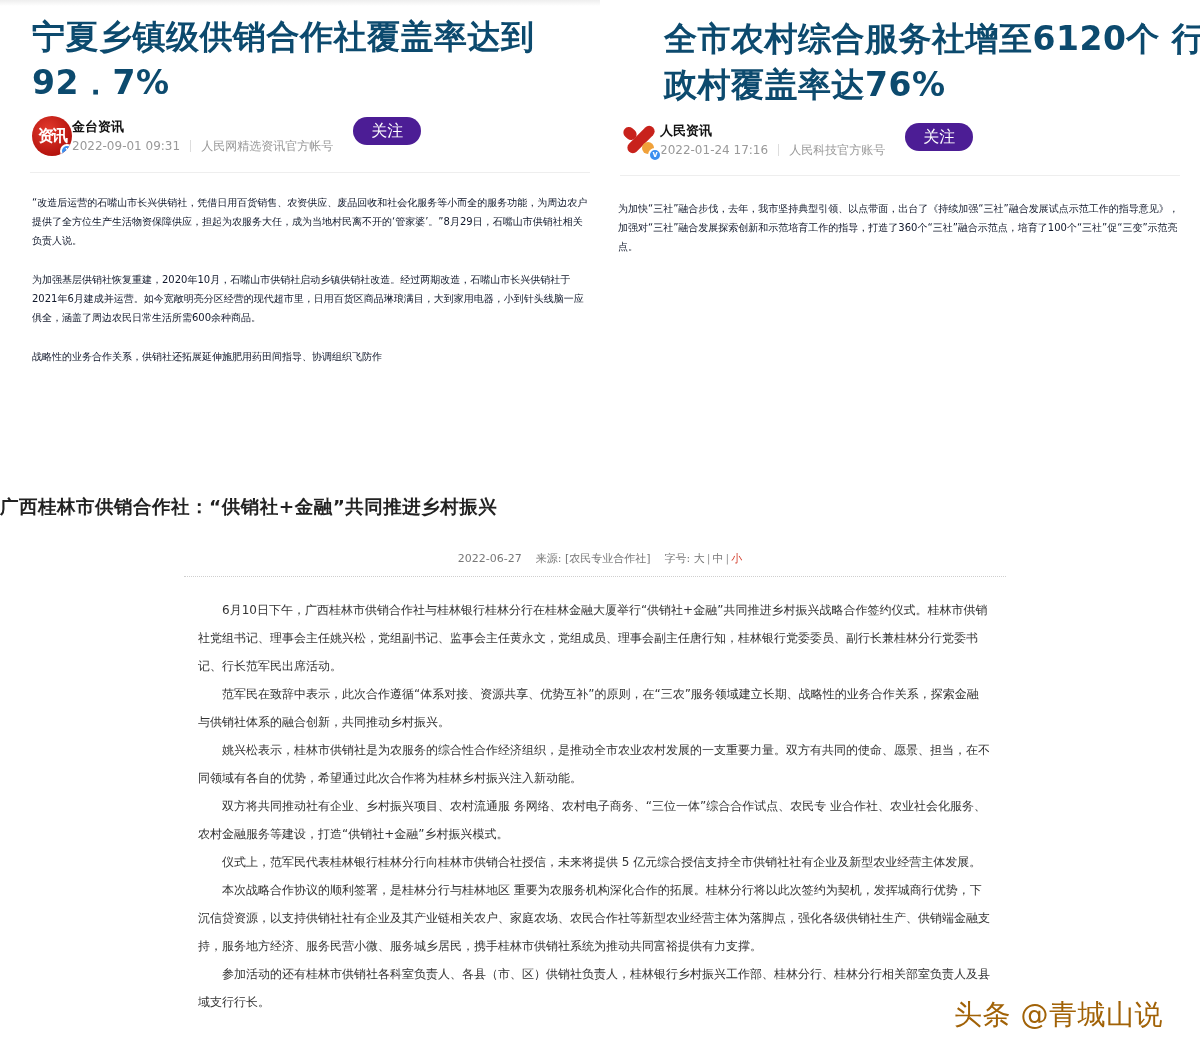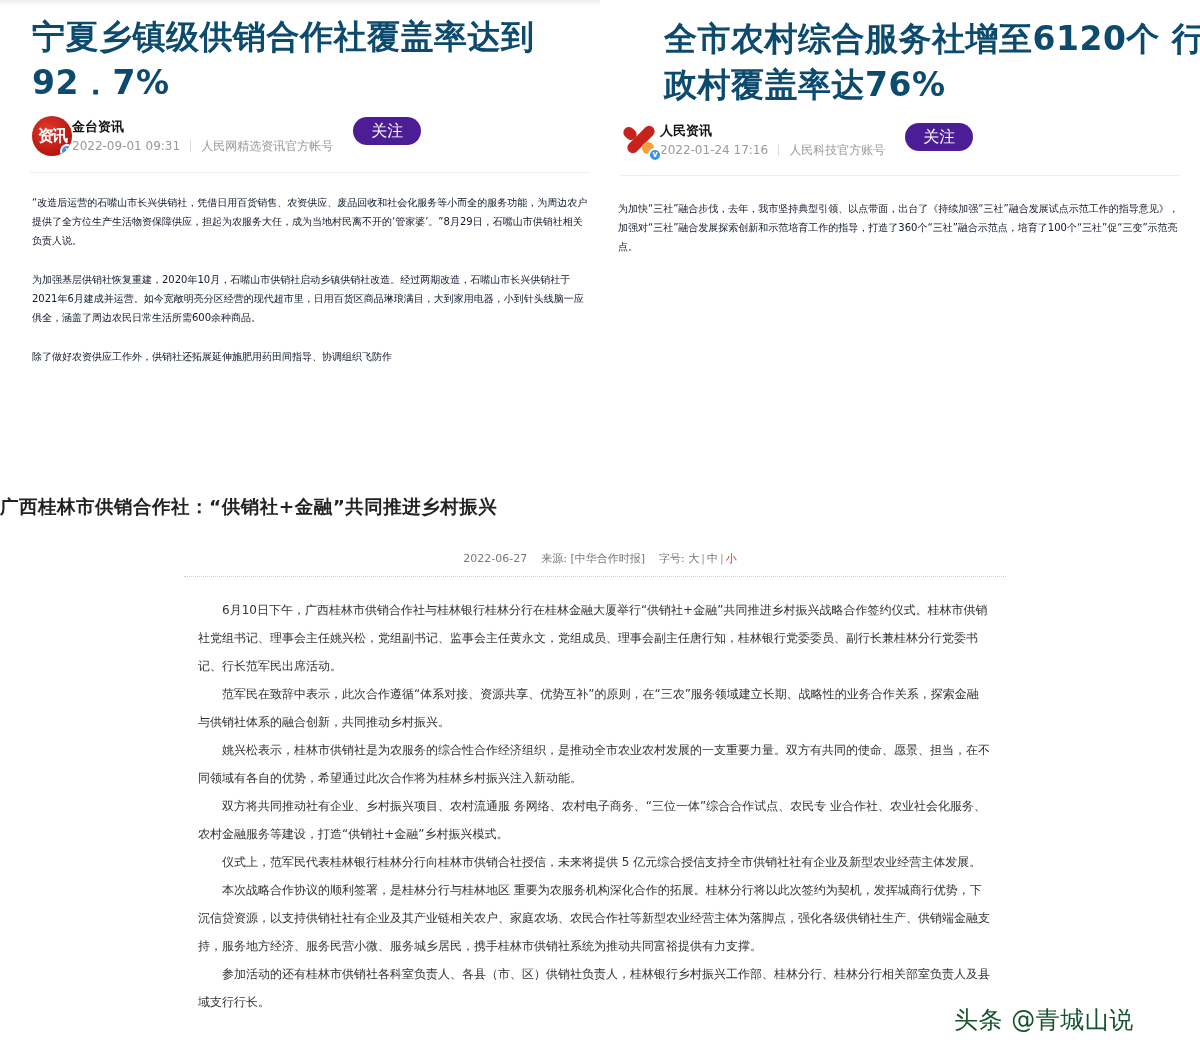--- a/index.html
+++ b/index.html
@@ -91,24 +91,23 @@
     position: absolute; left: 184px; top: 106px; width: 822px; height: 0;
     border-top: 1px dotted #cfcfcf;
   }
   .doc-body {
     position: absolute; left: 198px; top: 126px; width: 792px;
     font-size: 12px; line-height: 28px; color: #333;
   }
   .doc-body p { text-indent: 2em; }
 
   .watermark {
-    position: absolute; left: 954px; top: 996px; font-size: 24px; color: #14532d;
+    position: absolute; left: 954px; top: 996px; font-size: 28px; color: #a16207;
     letter-spacing: 0.5px; text-shadow: 0 0 2px #fff, 0 0 3px #fff;
     font-family: "DejaVu Sans", "Liberation Sans", sans-serif;
-    margin-top: 8px;
   }
 </style>
 </head>
 <body>
 
 <section class="panel panel-left">
   <h1 class="headline">宁夏乡镇级供销合作社覆盖率达到92．7%</h1>
 
   <div class="author-row">
     <div class="avatar avatar-jintai">
@@ -124,21 +123,21 @@
       </div>
     </div>
     <button class="follow-btn">关注</button>
   </div>
 
   <div class="divider"></div>
 
   <div class="article">
     <p>“改造后运营的石嘴山市长兴供销社，凭借日用百货销售、农资供应、废品回收和社会化服务等小而全的服务功能，为周边农户提供了全方位生产生活物资保障供应，担起为农服务大任，成为当地村民离不开的‘管家婆’。”8月29日，石嘴山市供销社相关负责人说。</p>
     <p>为加强基层供销社恢复重建，2020年10月，石嘴山市供销社启动乡镇供销社改造。经过两期改造，石嘴山市长兴供销社于2021年6月建成并运营。如今宽敞明亮分区经营的现代超市里，日用百货区商品琳琅满目，大到家用电器，小到针头线脑一应俱全，涵盖了周边农民日常生活所需600余种商品。</p>
-    <p>除了做好农资供应工作外，供销社还拓展延伸施肥用药田间指导、协调组织飞防作</p>
+    <p>战略性的业务合作关系，供销社还拓展延伸施肥用药田间指导、协调组织飞防作</p>
   </div>
 </section>
 
 <section class="panel panel-right">
   <h1 class="headline">全市农村综合服务社增至6120个 行政村覆盖率达76%</h1>
 
   <div class="author-row">
     <div class="avatar avatar-renmin">
       <span class="stroke1"></span>
       <span class="stroke2"></span>
@@ -163,21 +162,21 @@
   </div>
 </section>
 
 <section class="doc">
   <h2 class="doc-title">广西桂林市供销合作社：“供销社+金融”共同推进乡村振兴</h2>
 
   <div class="doc-meta">
     <span>2022-06-27</span>
     &nbsp;&nbsp;
     <span>来源:</span>
-    <span>[中华合作时报]</span>
+    <span>[农民专业合作社]</span>
     &nbsp;&nbsp;
     <span>字号:</span>
     <span class="size-link">大</span><span class="bar">|</span><span class="size-link">中</span><span class="bar">|</span><span class="size-link active">小</span>
   </div>
 
   <div class="doc-rule"></div>
 
   <div class="doc-body">
     <p>6月10日下午，广西桂林市供销合作社与桂林银行桂林分行在桂林金融大厦举行“供销社+金融”共同推进乡村振兴战略合作签约仪式。桂林市供销社党组书记、理事会主任姚兴松，党组副书记、监事会主任黄永文，党组成员、理事会副主任唐行知，桂林银行党委委员、副行长兼桂林分行党委书记、行长范军民出席活动。</p>
     <p>范军民在致辞中表示，此次合作遵循“体系对接、资源共享、优势互补”的原则，在“三农”服务领域建立长期、战略性的业务合作关系，探索金融与供销社体系的融合创新，共同推动乡村振兴。</p>

